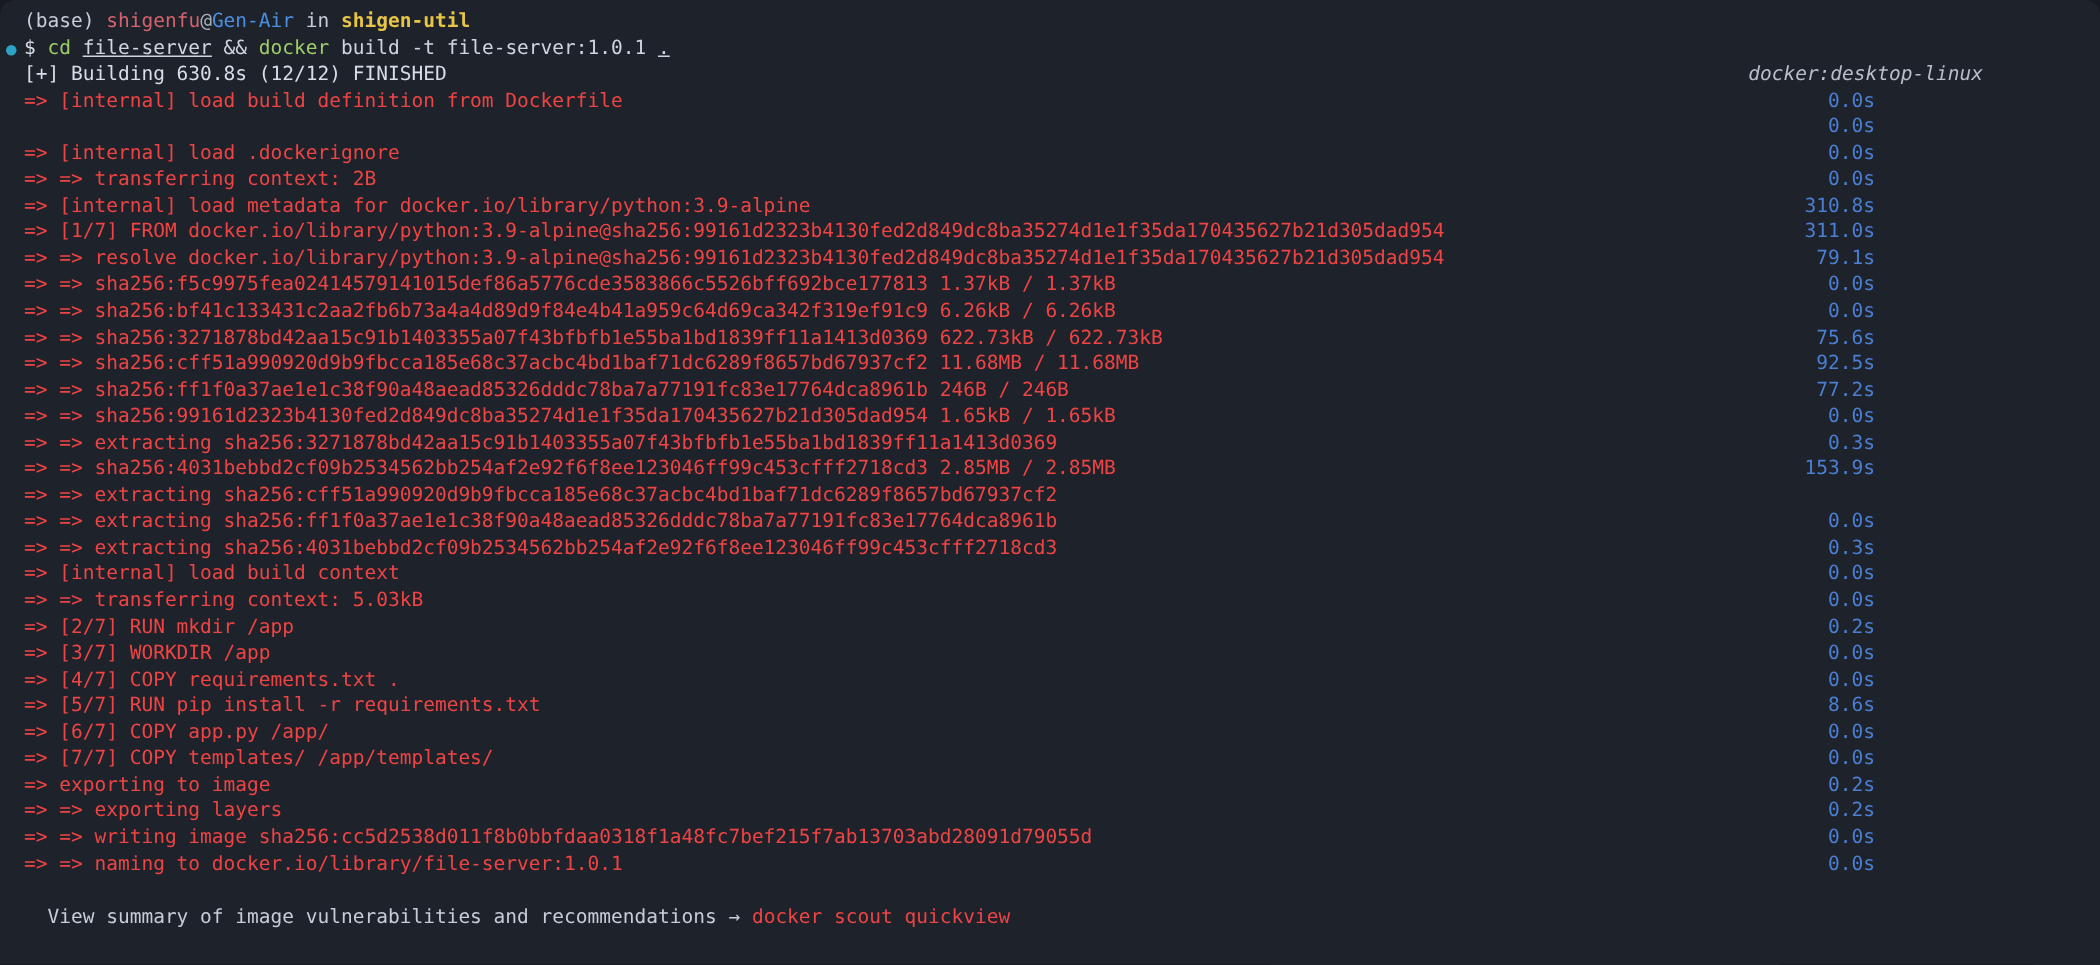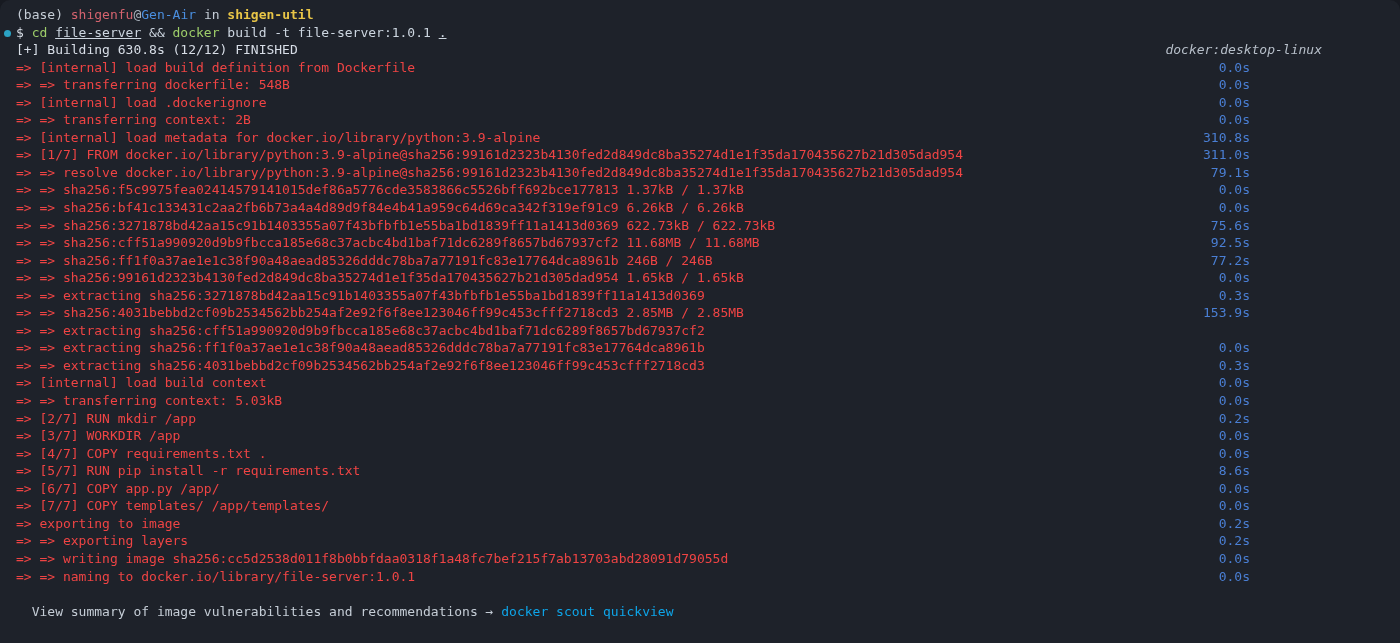--- a/index.html
+++ b/index.html
@@ -60,21 +60,21 @@
   .c-host    { color: #4a8fe0; }
   .c-in      { color: #c5cdd6; }
   .c-dir     { color: #e8c547; font-weight: bold; }
   .c-dollar  { color: #d8dee7; }
   .c-cmdkey  { color: #9ece6a; }
   .c-arg     { color: #cdd6e0; text-decoration: underline; }
   .c-plain   { color: #cdd6e0; }
   .c-dot     { color: #cdd6e0; text-decoration: underline; }
   .c-white   { color: #d8dee7; text-align: center; }
   .c-step    { color: #ef4444; }
-  .c-cyan    { color: #0ea5e9; }
+  .c-cyan    { color: #ef4444; }
   .c-nexttxt { color: #c5cdd6; }
 
   .bullet {
     position: absolute;
     left: 4px;
     top: 6px;
     width: 7px;
     height: 7px;
     border-radius: 50%;
     background: #2ba3c4;
@@ -87,21 +87,21 @@
 <div id="terminal">
 
   <div class="line"><span class="c-paren">(base)</span><span> </span><span class="c-user">shigenfu</span><span class="c-at">@</span><span class="c-host">Gen-Air</span><span> </span><span class="c-in">in</span><span> </span><span class="c-dir">shigen-util</span></div>
 
   <div class="line"><span class="bullet"></span><span class="c-dollar">$</span><span> </span><span class="c-cmdkey">cd</span><span> </span><span class="c-arg">file-server</span><span> </span><span class="c-plain">&amp;&amp;</span><span> </span><span class="c-cmdkey">docker</span><span> </span><span class="c-plain">build -t file-server:1.0.1</span><span> </span><span class="c-dot">.</span></div>
 
   <div class="line"><span class="c-white">[+] Building 630.8s (12/12) FINISHED</span><span class="rightlabel">docker:desktop-linux</span></div>
 
   <div id="steps-container">
       <div class="line"><span class="c-step">=&gt; [internal] load build definition from Dockerfile</span><span class="time">0.0s</span></div>
-      <div class="line"><span class="c-step">=&gt; =&gt; transferring dockerfile: 548B</span><span class="time">0.0s</span></div>
+      <div class="line"><span class="time">0.0s</span></div>
       <div class="line"><span class="c-step">=&gt; [internal] load .dockerignore</span><span class="time">0.0s</span></div>
       <div class="line"><span class="c-step">=&gt; =&gt; transferring context: 2B</span><span class="time">0.0s</span></div>
       <div class="line"><span class="c-step">=&gt; [internal] load metadata for docker.io/library/python:3.9-alpine</span><span class="time">310.8s</span></div>
       <div class="line"><span class="c-step">=&gt; [1/7] FROM docker.io/library/python:3.9-alpine@sha256:99161d2323b4130fed2d849dc8ba35274d1e1f35da170435627b21d305dad954</span><span class="time">311.0s</span></div>
       <div class="line"><span class="c-step">=&gt; =&gt; resolve docker.io/library/python:3.9-alpine@sha256:99161d2323b4130fed2d849dc8ba35274d1e1f35da170435627b21d305dad954</span><span class="time">79.1s</span></div>
       <div class="line"><span class="c-step">=&gt; =&gt; sha256:f5c9975fea02414579141015def86a5776cde3583866c5526bff692bce177813 1.37kB / 1.37kB</span><span class="time">0.0s</span></div>
       <div class="line"><span class="c-step">=&gt; =&gt; sha256:bf41c133431c2aa2fb6b73a4a4d89d9f84e4b41a959c64d69ca342f319ef91c9 6.26kB / 6.26kB</span><span class="time">0.0s</span></div>
       <div class="line"><span class="c-step">=&gt; =&gt; sha256:3271878bd42aa15c91b1403355a07f43bfbfb1e55ba1bd1839ff11a1413d0369 622.73kB / 622.73kB</span><span class="time">75.6s</span></div>
       <div class="line"><span class="c-step">=&gt; =&gt; sha256:cff51a990920d9b9fbcca185e68c37acbc4bd1baf71dc6289f8657bd67937cf2 11.68MB / 11.68MB</span><span class="time">92.5s</span></div>
       <div class="line"><span class="c-step">=&gt; =&gt; sha256:ff1f0a37ae1e1c38f90a48aead85326dddc78ba7a77191fc83e17764dca8961b 246B / 246B</span><span class="time">77.2s</span></div>

